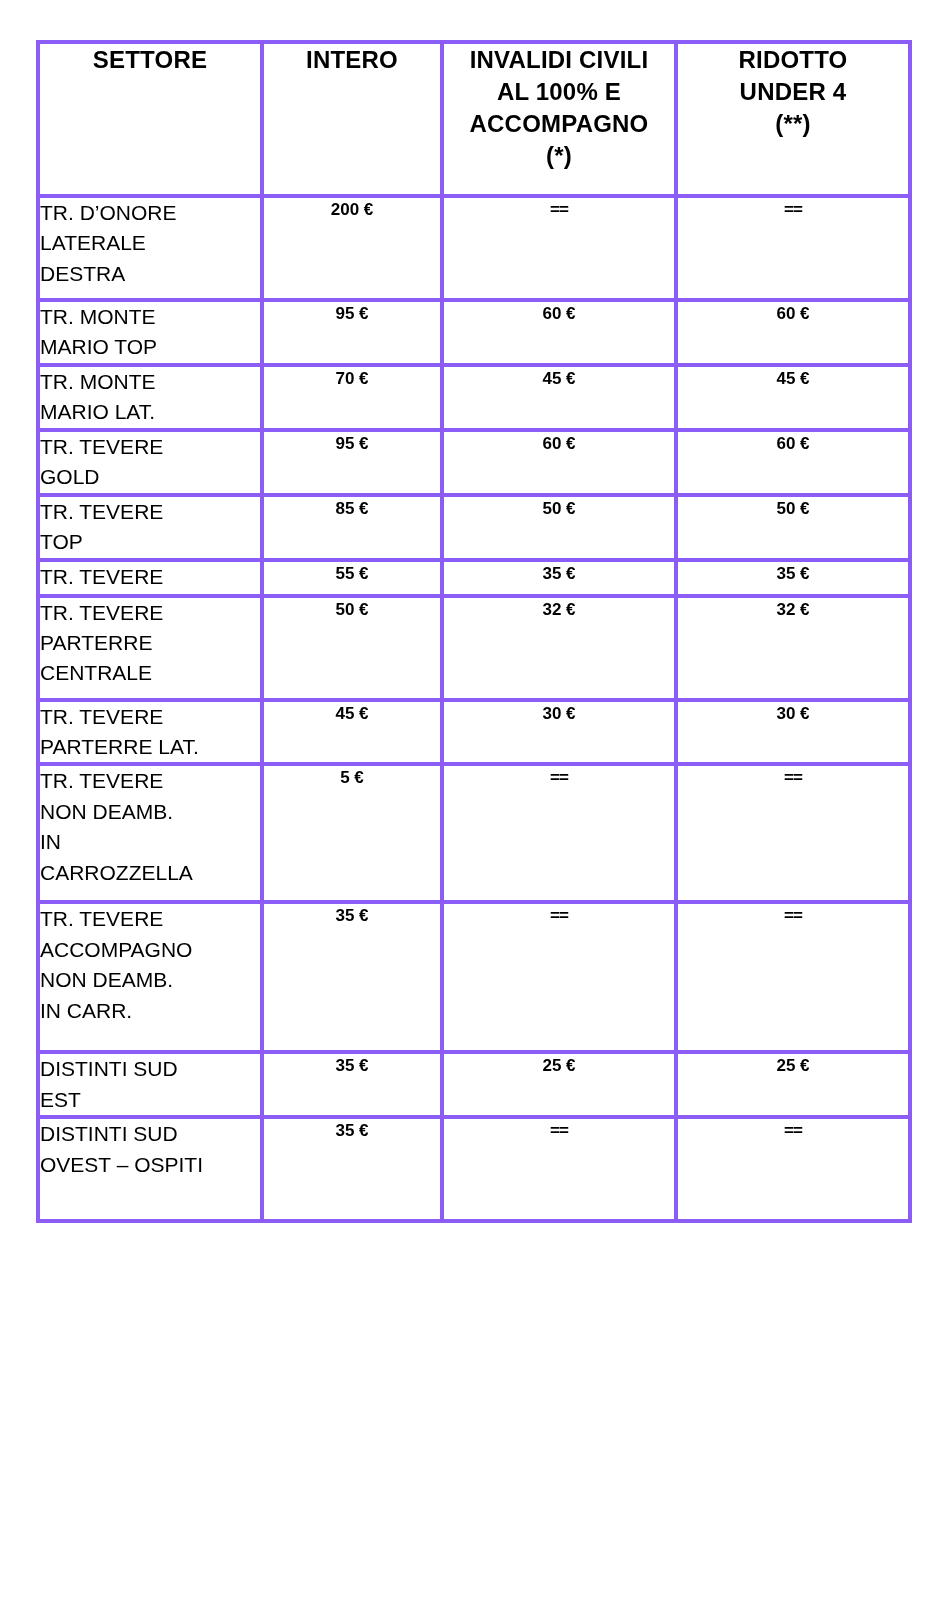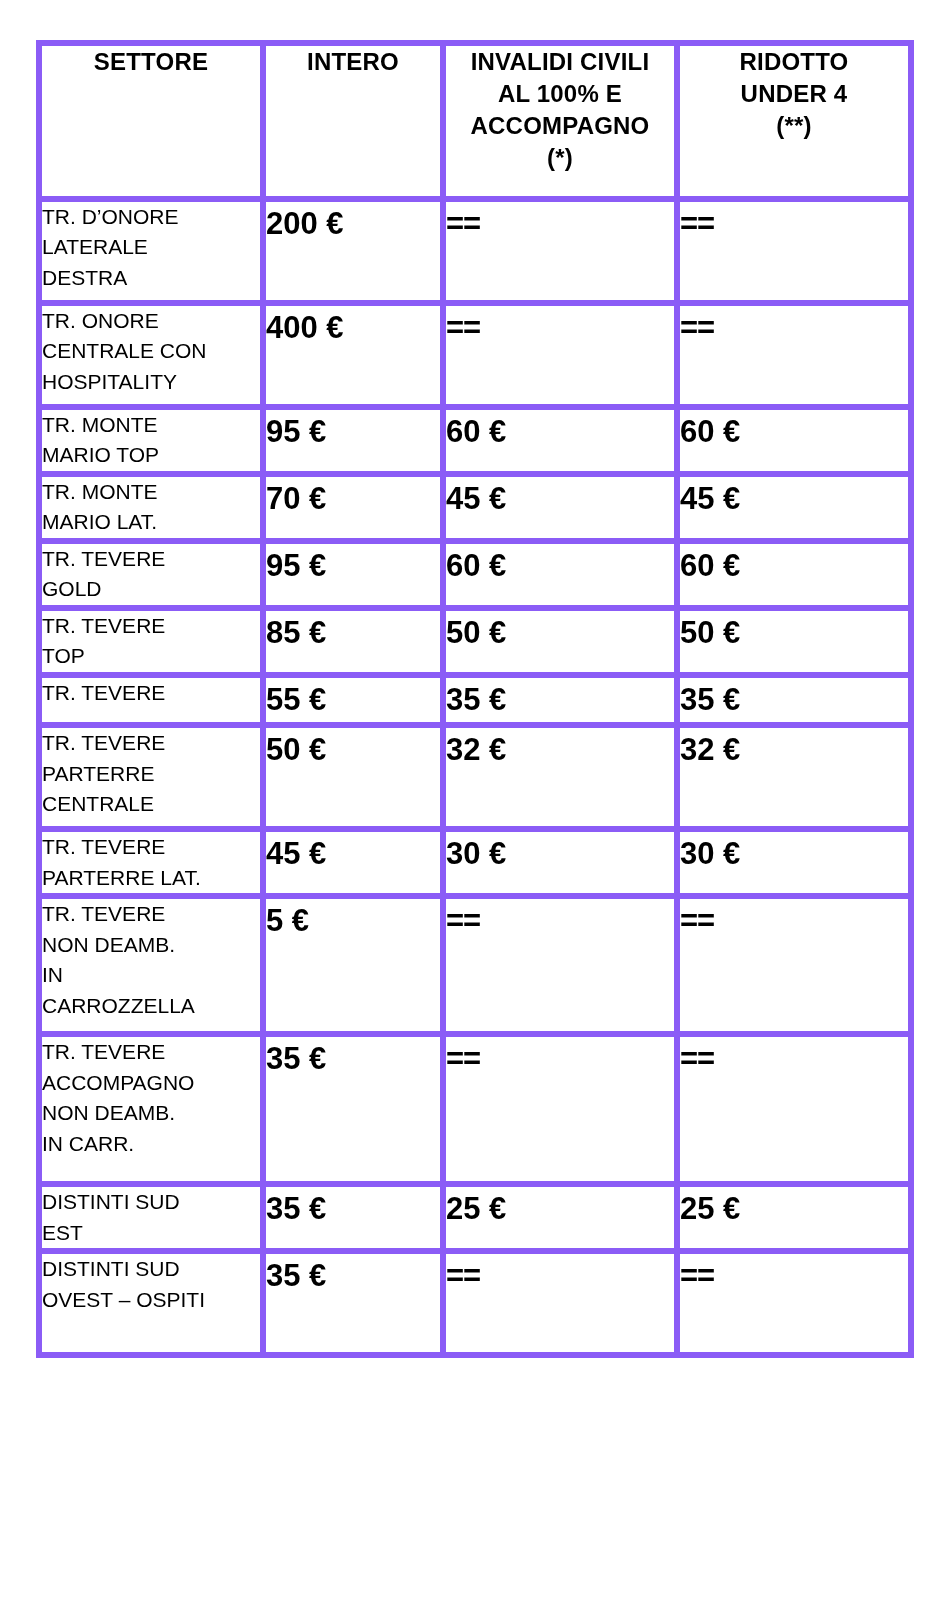--- a/index.html
+++ b/index.html
@@ -27,21 +27,21 @@
     width: 872px;
     border: 3px solid #000;
   }
   table.price-table col.c-settore { width: 224px; }
   table.price-table col.c-intero  { width: 180px; }
   table.price-table col.c-inv     { width: 234px; }
   table.price-table col.c-rid     { width: 234px; }
 
   table.price-table th,
   table.price-table td {
-    border: 6px solid #8b5cf6;
+    border: 4px solid #8b5cf6;
     vertical-align: top;
     padding: 0;
   }
   thead th {
     text-align: center;
     font-weight: bold;
     font-size: 24px;
     line-height: 1.33;
     padding: 11px 6px 8px 6px;
     letter-spacing: 0.2px;
@@ -51,21 +51,22 @@
   .hdr-lines span { display: block; }
 
   td.sector {
     text-align: left;
     font-size: 21px;
     line-height: 1.45;
     padding: 10px 6px 8px 14px;
     font-weight: normal;
   }
   td.price {
-    font-size: 31px;
+    text-align: center;
+    font-size: 17px;
     font-weight: bold;
     line-height: 1.45;
     padding: 10px 6px 8px 6px;
   }
   td.price.dash {
     font-weight: bold;
     letter-spacing: -1px;
   }
   .row-h3 { height: 104px; }
   .row-h2 { height: 58px; }
@@ -119,30 +120,20 @@
         <td class="sector">
           <span>TR. D’ONORE</span><br>
           <span>LATERALE</span><br>
           <span>DESTRA</span>
         </td>
         <td class="price">200 €</td>
         <td class="price dash">==</td>
         <td class="price dash">==</td>
       </tr>
 
-      <tr class="row-h3">
-        <td class="sector">
-          <span>TR. ONORE</span><br>
-          <span>CENTRALE CON</span><br>
-          <span>HOSPITALITY</span>
-        </td>
-        <td class="price">400 €</td>
-        <td class="price dash">==</td>
-        <td class="price dash">==</td>
-      </tr>
 
       <tr class="row-h2">
         <td class="sector">
           <span>TR. MONTE</span><br>
           <span>MARIO TOP</span>
         </td>
         <td class="price">95 €</td>
         <td class="price">60 €</td>
         <td class="price">60 €</td>
       </tr>

